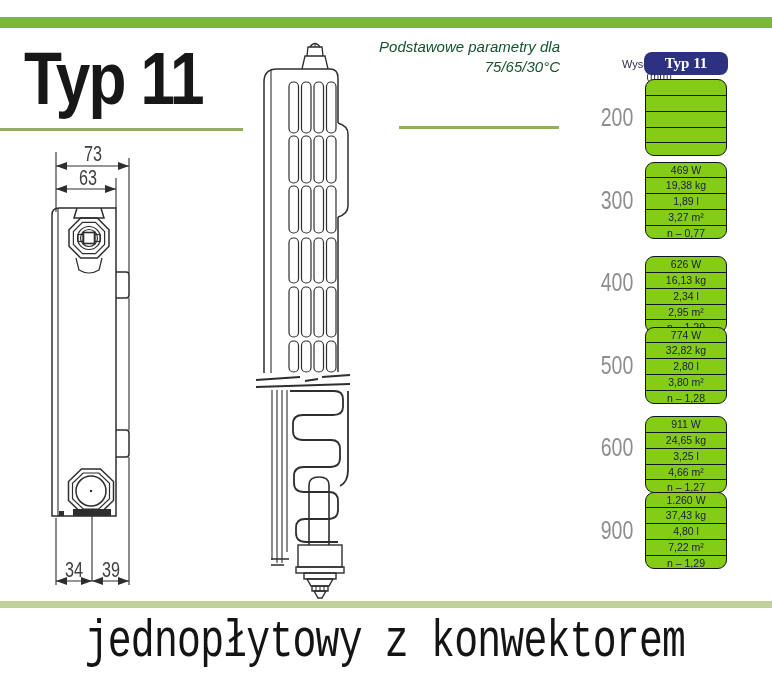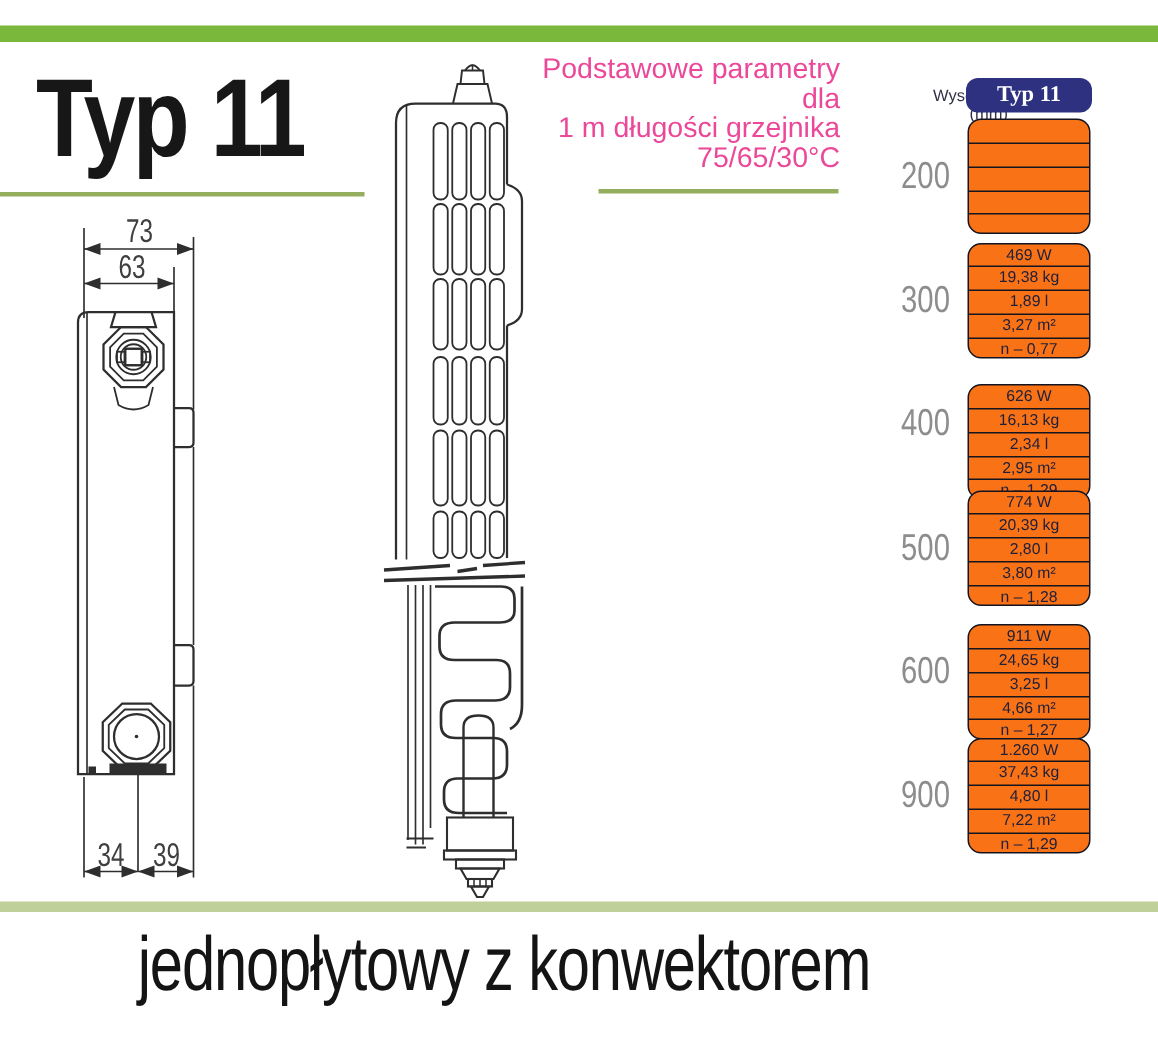--- a/index.html
+++ b/index.html
@@ -4,53 +4,52 @@
 <style>
   html,body{margin:0;padding:0;background:#ffffff;}
   .page{position:relative;width:772px;height:699px;background:#ffffff;overflow:hidden;
         font-family:"Liberation Sans",sans-serif;color:#1c1c1c;}
   .top-bar{position:absolute;left:0;top:17px;width:772px;height:11px;background:#7ab83c;}
   .title{position:absolute;left:24px;top:36px;margin:0;font-size:74px;font-weight:bold;
          color:#171717;transform:scaleX(0.84);transform-origin:left top;letter-spacing:-2px;
          white-space:nowrap;}
   .title-underline{position:absolute;left:0;top:128px;width:243px;height:3px;background:#95ae5e;}
   .intro{position:absolute;left:360px;top:37px;width:200px;text-align:right;
-         font-size:19px;line-height:19.6px;color:#ec4899;}
+         font-size:15px;line-height:19.6px;color:#14532d;font-style:italic;}
   .intro-underline{position:absolute;left:399px;top:126px;width:160px;height:3px;background:#95ae5e;}
   .drawings{position:absolute;left:0;top:0;width:772px;height:699px;pointer-events:none;}
   .col-label{position:absolute;left:596px;top:58px;width:76px;text-align:right;
              font-size:11px;color:#30304a;}
   .pill{position:absolute;left:644px;top:52px;width:84px;height:23px;background:#2d3180;
         border-radius:8px;color:#ffffff;font-family:"Liberation Serif",serif;font-weight:bold;
         font-size:15px;text-align:center;line-height:23px;}
   .hlabel{position:absolute;left:594px;width:46px;text-align:center;font-size:25px;line-height:25px;
           color:#8d8d8d;transform:scaleX(0.78);transform-origin:center;}
   .group{position:absolute;left:645px;width:82px;height:77px;border:1.3px solid #141420;
-         border-radius:9px;background:#f97316;box-sizing:border-box;overflow:hidden;}
+         border-radius:9px;background:#84cc16;box-sizing:border-box;overflow:hidden;}
   .cell{height:14.85px;line-height:14.5px;font-size:10.5px;text-align:center;color:#20203a;}
   .cell + .cell{border-top:1.1px solid #15151f;}
   .bottom-bar{position:absolute;left:0;top:601px;width:772px;height:7px;background:#c0d09b;}
-  .footer-wrap{position:absolute;left:0;top:614px;width:672px;text-align:center;}
+  .footer-wrap{position:absolute;left:0;top:614px;width:772px;text-align:left;font-family:Liberation Mono, monospace;}
   .footer-text{display:inline-block;font-size:51px;line-height:58px;color:#141414;
                transform:scaleX(0.78);transform-origin:center;white-space:nowrap;letter-spacing:-1px;}
   svg text{font-family:"Liberation Sans",sans-serif;fill:#3f3f3f;}
 </style>
 </head>
 <body>
 
 <div class="page">
 
   <div class="top-bar"></div>
 
   <h1 class="title">Typ 11</h1>
   <div class="title-underline"></div>
 
   <div class="intro">
     <div>Podstawowe parametry dla</div>
-    <div>1 m długości grzejnika</div>
     <div>75/65/30°C</div>
   </div>
   <div class="intro-underline"></div>
 
   <svg class="drawings" viewBox="0 0 772 699" fill="none" stroke="#2e2e2e" stroke-width="1.5">
 
     <g>
 
       <path d="M56,152 V212 M116,178 V208 M129,158 V273 M56,518 V585 M92,514 V581 M129,298 V430 M129,457 V585" stroke-width="1.1"></path>
 
@@ -208,21 +207,21 @@
   </div>
   <div class="group" style="top:256px">
     <div class="cell">626 W</div>
     <div class="cell">16,13 kg</div>
     <div class="cell">2,34 l</div>
     <div class="cell">2,95 m²</div>
     <div class="cell">n – 1,29</div>
   </div>
   <div class="group" style="top:326.5px">
     <div class="cell">774 W</div>
-    <div class="cell">20,39 kg</div>
+    <div class="cell">32,82 kg</div>
     <div class="cell">2,80 l</div>
     <div class="cell">3,80 m²</div>
     <div class="cell">n – 1,28</div>
   </div>
   <div class="group" style="top:416px">
     <div class="cell">911 W</div>
     <div class="cell">24,65 kg</div>
     <div class="cell">3,25 l</div>
     <div class="cell">4,66 m²</div>
     <div class="cell">n – 1,27</div>

